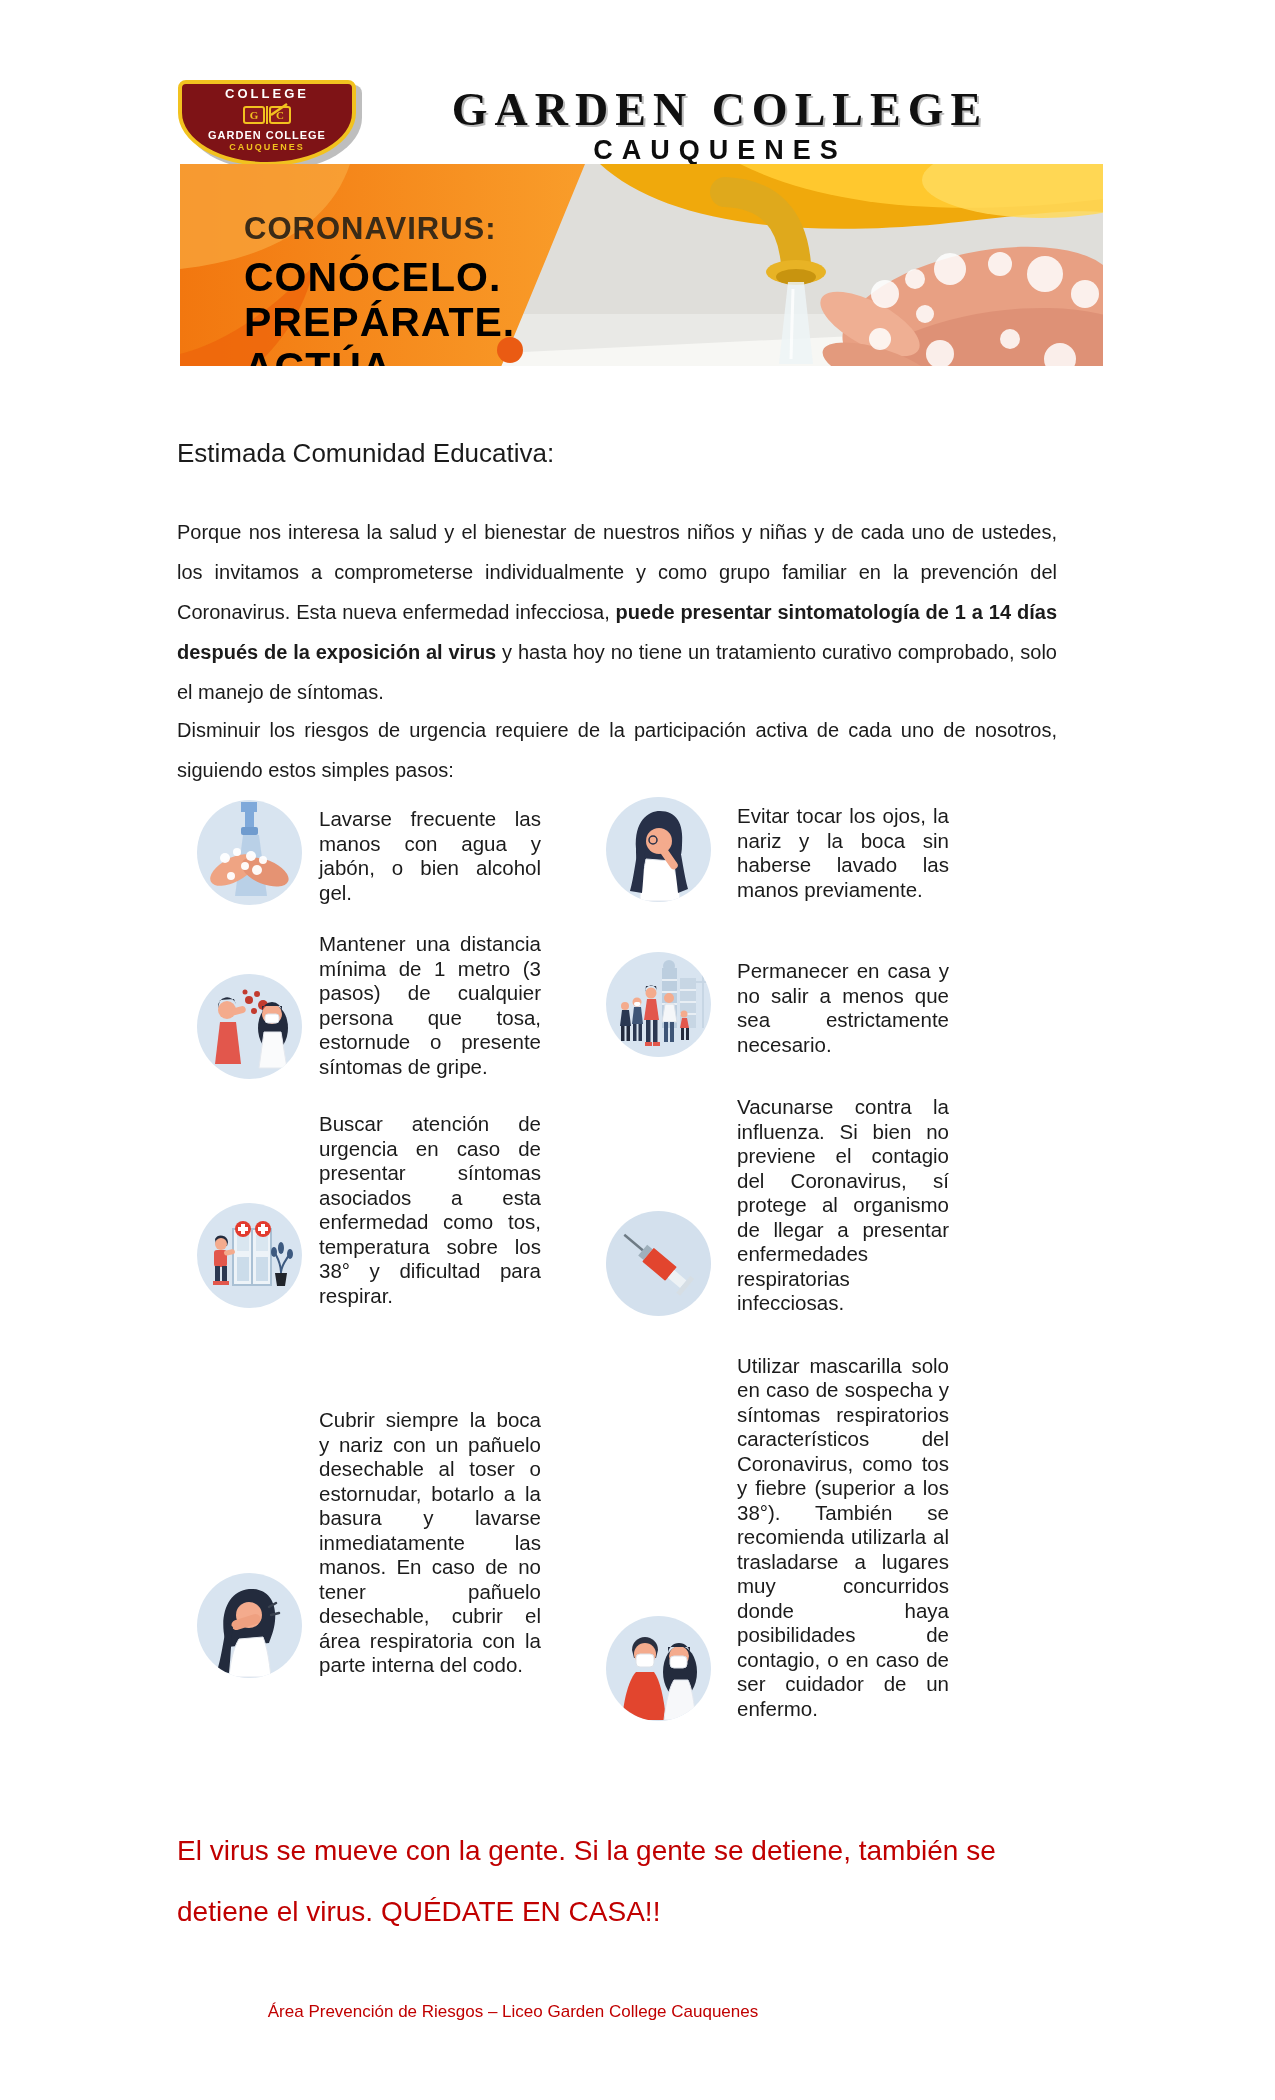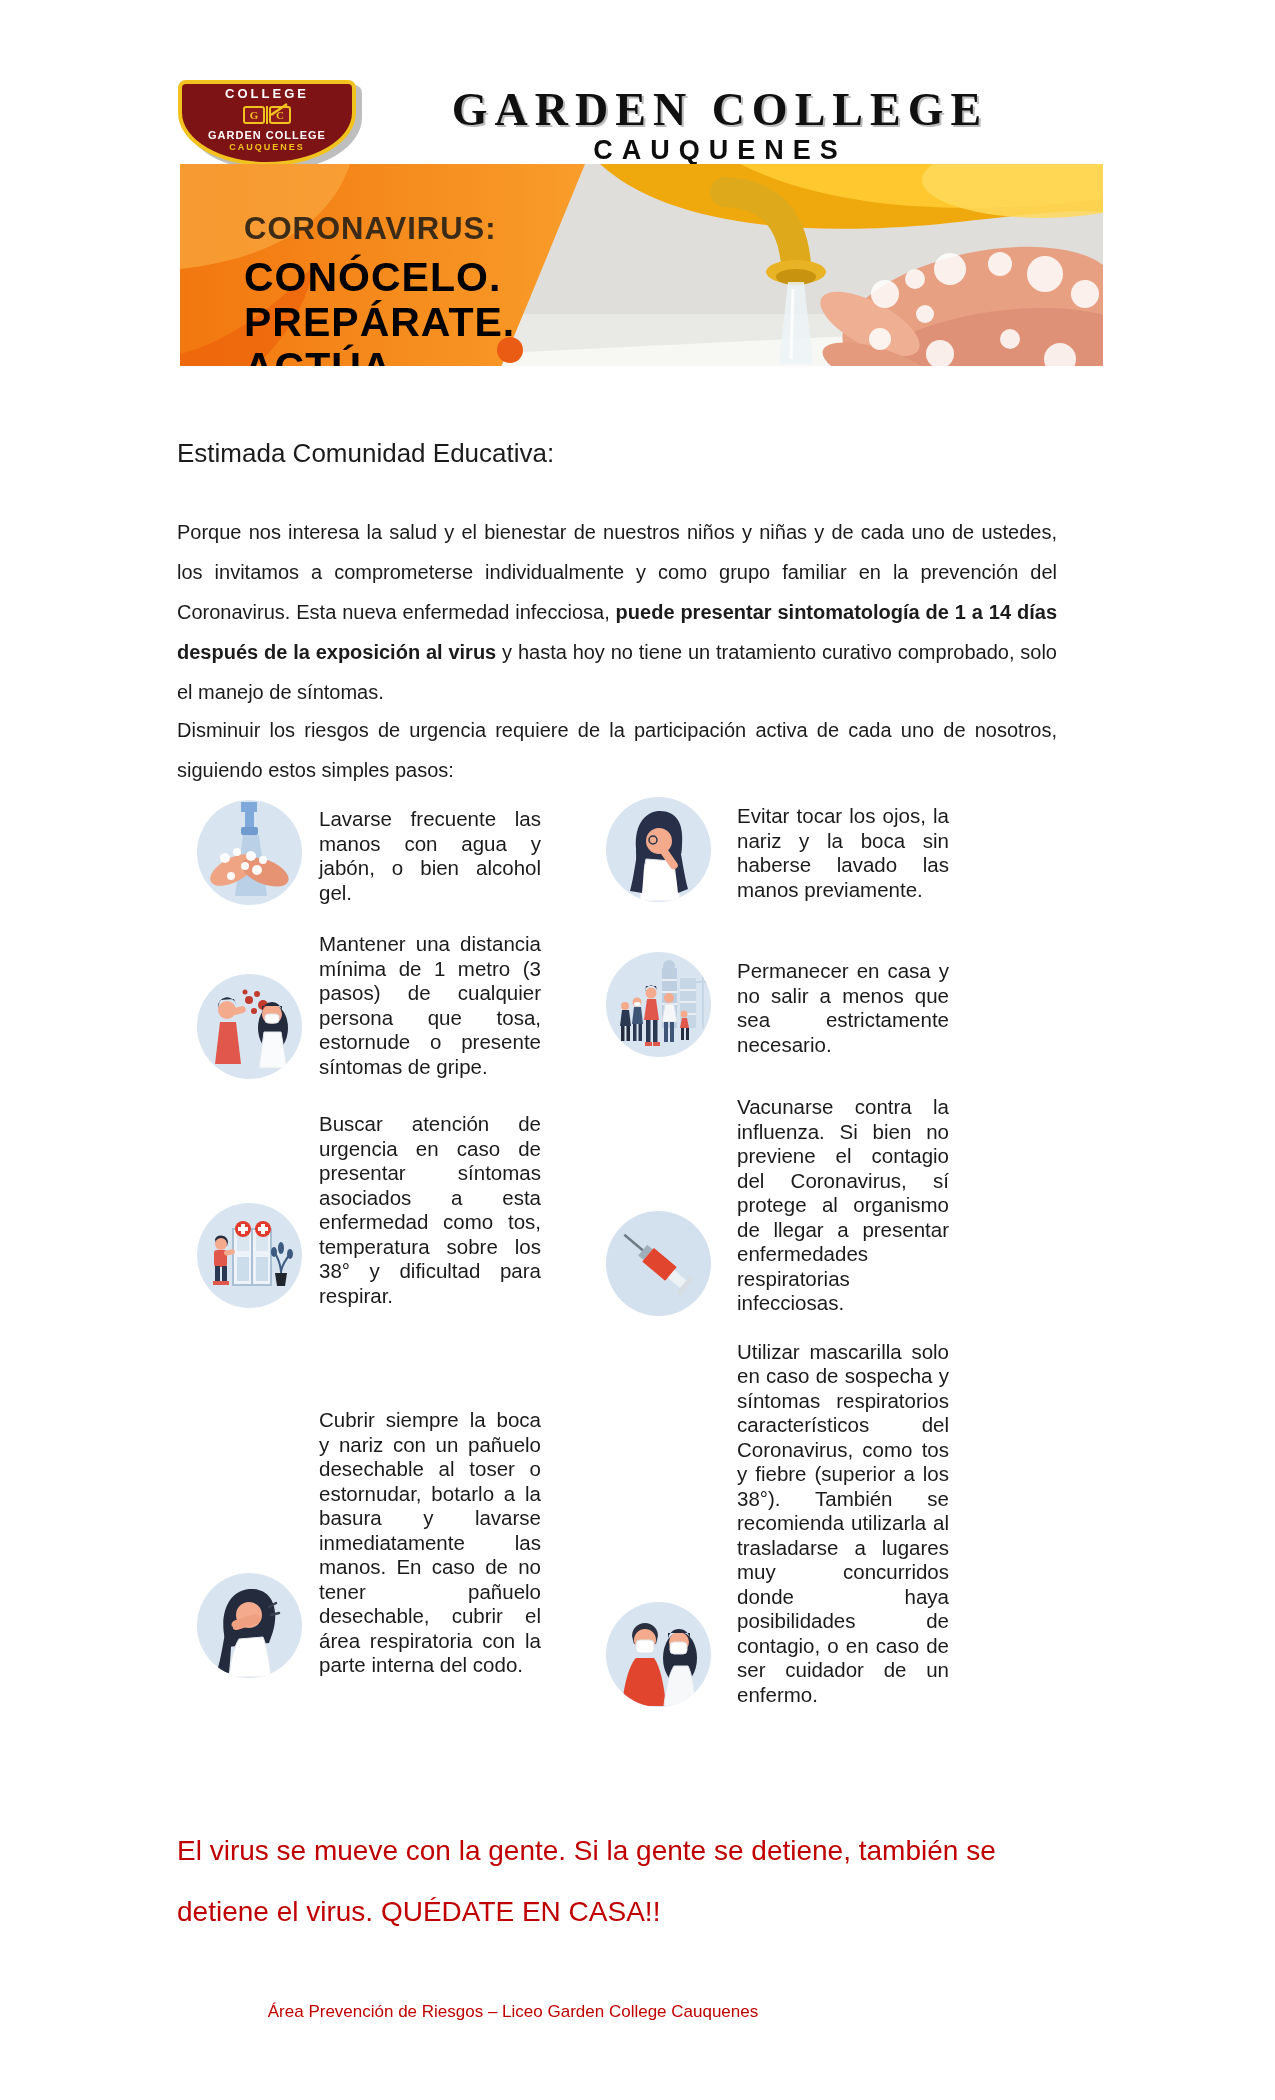--- a/index.html
+++ b/index.html
@@ -43,21 +43,21 @@
   .col-right{left:606px;top:797px;width:352px;}
   .tip{display:flex;align-items:flex-end;}
   .tip-icon{width:105px;height:105px;flex:0 0 105px;}
   .tip-text{margin-left:17px;width:222px;font-size:20.5px;line-height:24.5px;text-align:justify;}
   .col-right .tip-text{margin-left:26px;width:212px;}
   .col-left .tip:nth-child(2){margin-top:27px;}
   .col-left .tip:nth-child(3){margin-top:33px;}
   .col-left .tip:nth-child(4){margin-top:100px;}
   .col-right .tip:nth-child(2){margin-top:50px;}
   .col-right .tip:nth-child(3){margin-top:38px;}
-  .col-right .tip:nth-child(4){margin-top:24px;}
+  .col-right .tip:nth-child(4){margin-top:38px;}
 
   
   .closing{position:absolute;left:177px;top:1820px;width:960px;color:#C00000;
            font-size:28px;line-height:61px;}
   .closing div{white-space:nowrap;}
   .doc-footer{position:absolute;left:0;top:2002px;width:1026px;text-align:center;
               font-size:17px;color:#C00000;}
 </style>
 </head>
 <body>

